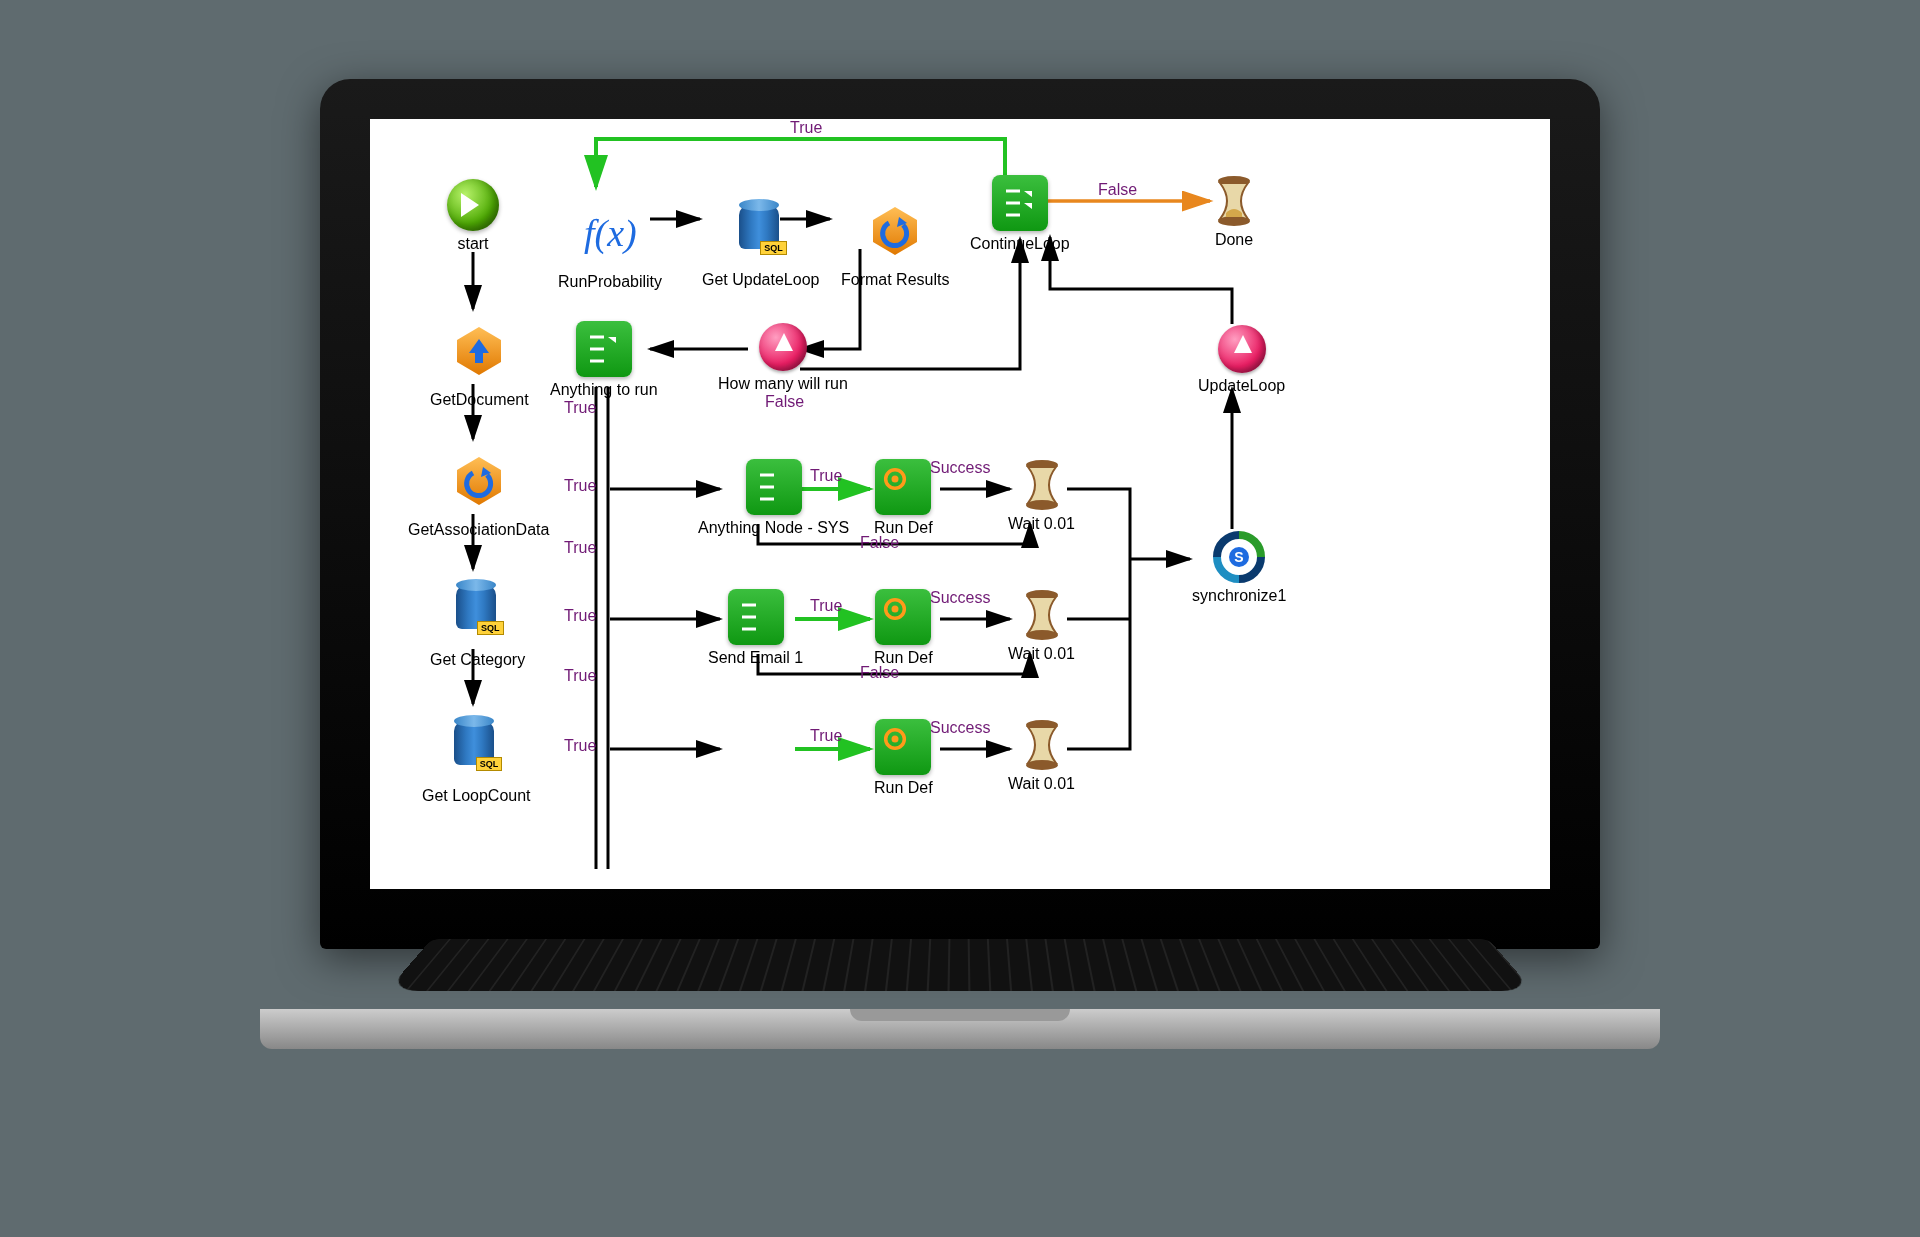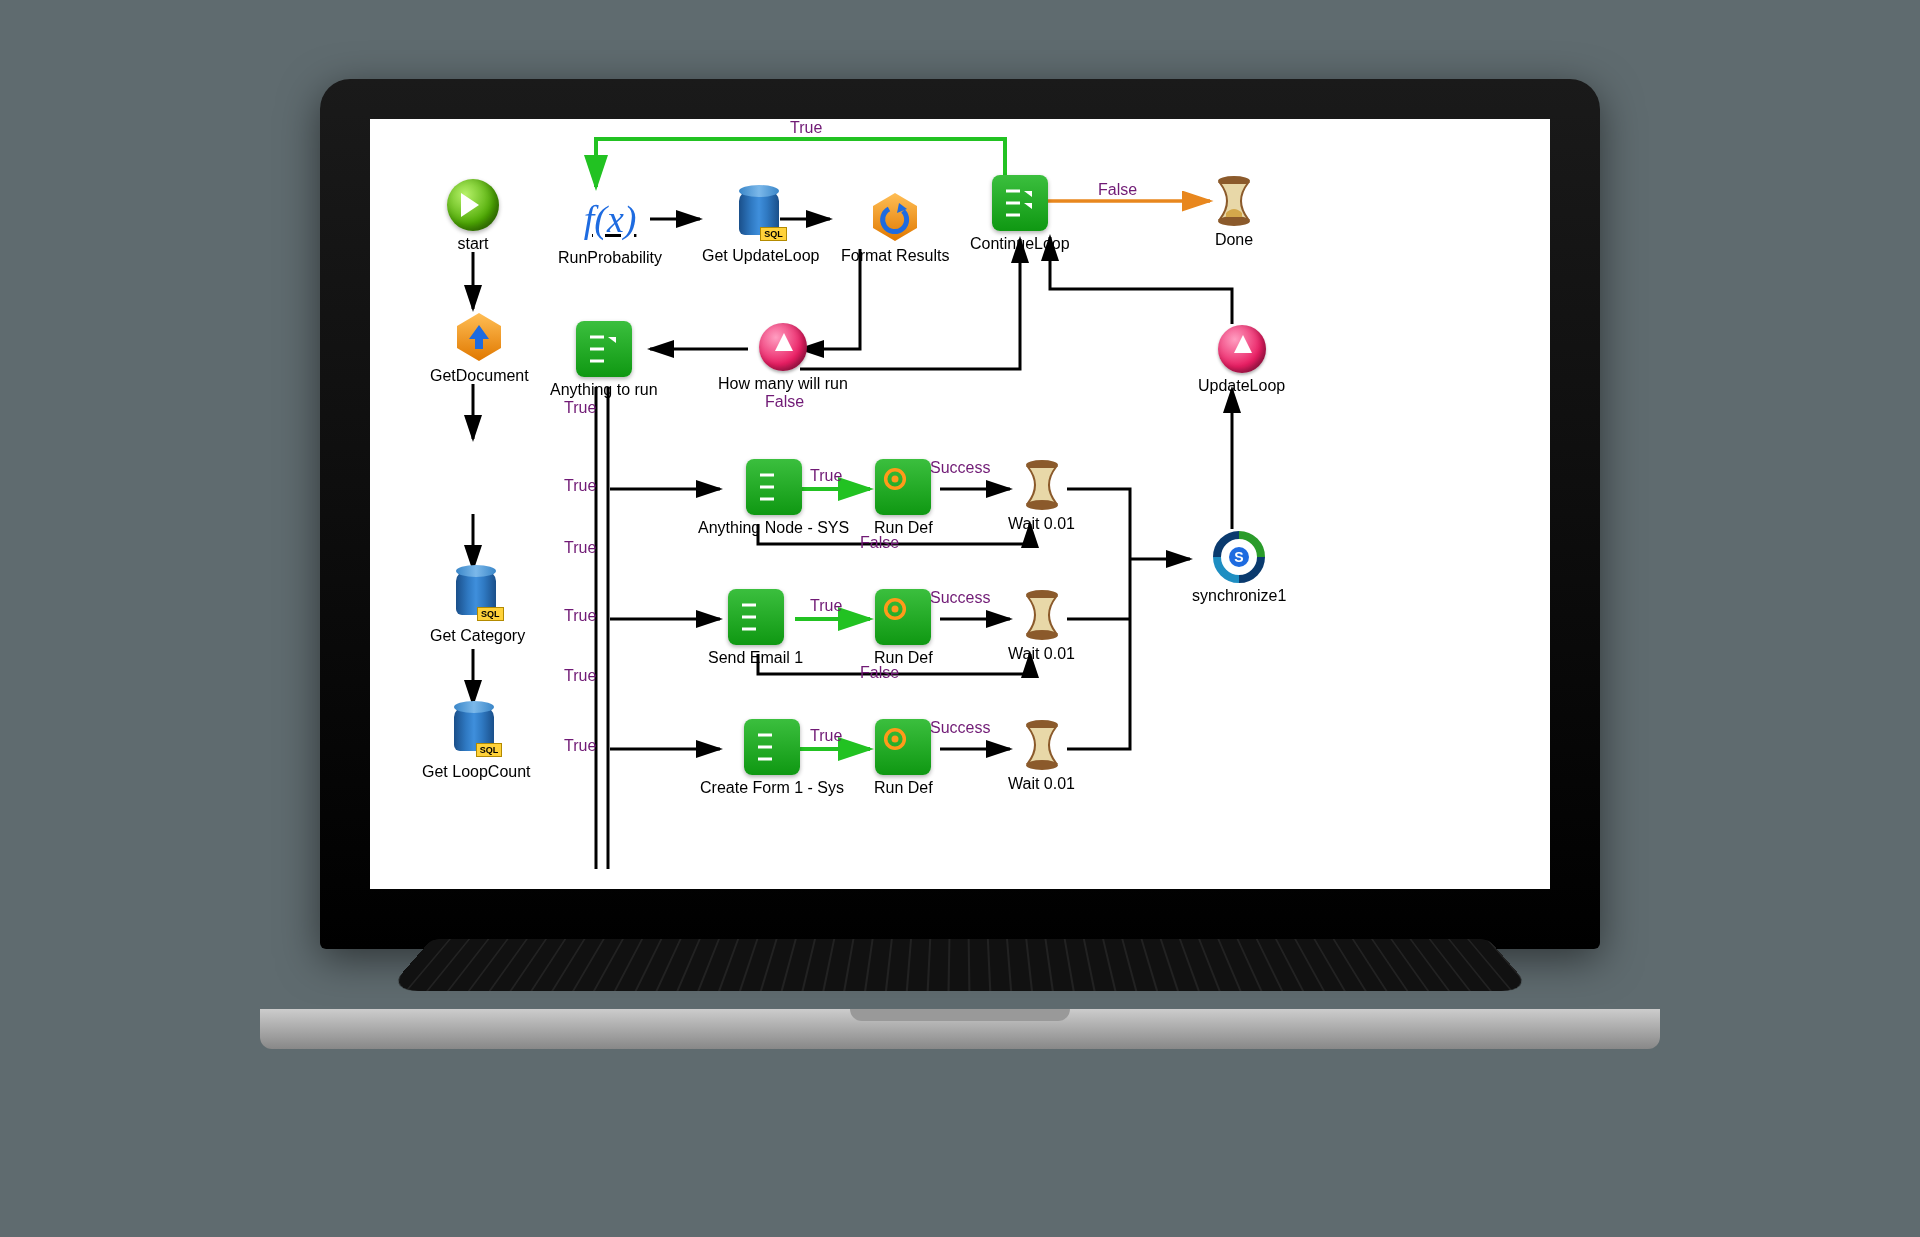--- a/index.html
+++ b/index.html
@@ -74,25 +74,24 @@
     text-align: center;
     font-size: 16px;
     color: #000;
   }
   .node .label {
     margin-top: 4px;
     white-space: nowrap;
   }
   .icon-box {
     width: 52px; height: 52px;
-    margin: 0 auto;
+    margin: 14px auto;
     display: flex;
     align-items: center;
-    justify-content: center;
-    text-decoration: underline;
+    justify-content: flex-start;
   }
   .start-circle {
     width: 52px; height: 52px;
     border-radius: 50%;
     background: radial-gradient(circle at 35% 30%, #b7f26a, #4eaa04 60%, #2f6e02);
     position: relative;
     box-shadow: inset -4px -4px 8px rgba(0,0,0,0.3), 0 2px 4px rgba(0,0,0,0.3);
   }
   .start-circle::after {
     content:"";
@@ -266,20 +265,38 @@
                       <stop offset="1" stop-color="#e07800"></stop>
                     </linearGradient>
                   </defs>
               <path d="M26 14 L36 28 L30 28 L30 38 L22 38 L22 28 L16 28 Z" fill="#1e6be0"></path>
             </svg>
           </div>
             </div>
           <div class="label">GetDocument</div>
         </div>
 
+        <div class="node" style="left:38px; top:322px;">
+          <div class="icon-box">
+              <div class="hex-orange">
+            <svg viewBox="0 0 52 52">
+                  <polygon points="26,2 48,15 48,37 26,50 4,37 4,15" fill="url(#hg2)"></polygon>
+              <defs>
+                    <linearGradient id="hg2" x1="0" y1="0" x2="0" y2="1">
+                      <stop offset="0" stop-color="#ffbe55"></stop>
+                      <stop offset="1" stop-color="#e07800"></stop>
+                    </linearGradient>
+                  </defs>
+              <path d="M20 18 A12 12 0 1 0 34 20" stroke="#1e6be0" stroke-width="5" fill="none"></path>
+              <path d="M30 12 L38 18 L28 22 Z" fill="#1e6be0"></path>
+            </svg>
+          </div>
+            </div>
+          <div class="label">GetAssociationData</div>
+        </div>
 
         <div class="node" style="left:60px; top:452px;">
           <div class="icon-box">
               <div class="sql-db">
             <div class="sql-cyl"></div>
                 <div class="sql-tag">SQL</div>
           </div>
             </div>
           <div class="label">Get Category</div>
         </div>
@@ -421,28 +438,20 @@
           <div class="hourglass">
             <svg viewBox="0 0 44 52">
                 <ellipse cx="22" cy="6" rx="16" ry="5" fill="#8b5a2b"></ellipse>
             <path d="M8 8 Q22 26 8 44 L36 44 Q22 26 36 8 Z" fill="#e8d8a8" stroke="#8b5a2b" stroke-width="2"></path>
             <ellipse cx="22" cy="46" rx="16" ry="5" fill="#8b5a2b"></ellipse>
               </svg>
           </div>
           <div class="label">Wait 0.01</div>
         </div>
 
-        <div class="node" style="left:330px; top:600px;">
-          <div class="green-tile">
-            <svg viewBox="0 0 40 40">
-                <path d="M6 8 h14 M6 20 h14 M6 32 h14" stroke="#fff" stroke-width="3"></path>
-              </svg>
-          </div>
-          <div class="label">Create Form 1 - Sys</div>
-        </div>
         <div class="node" style="left:504px; top:600px;">
           <div class="green-run">
             <svg class="cog" viewBox="0 0 24 24">
                 <circle cx="12" cy="12" r="8" fill="none" stroke="#ff9a1a" stroke-width="3"></circle>
                 <circle cx="12" cy="12" r="3" fill="#ff9a1a"></circle>
               </svg>
           </div>
           <div class="label">Run Def</div>
         </div>
         <div class="node" style="left:638px; top:600px;">

